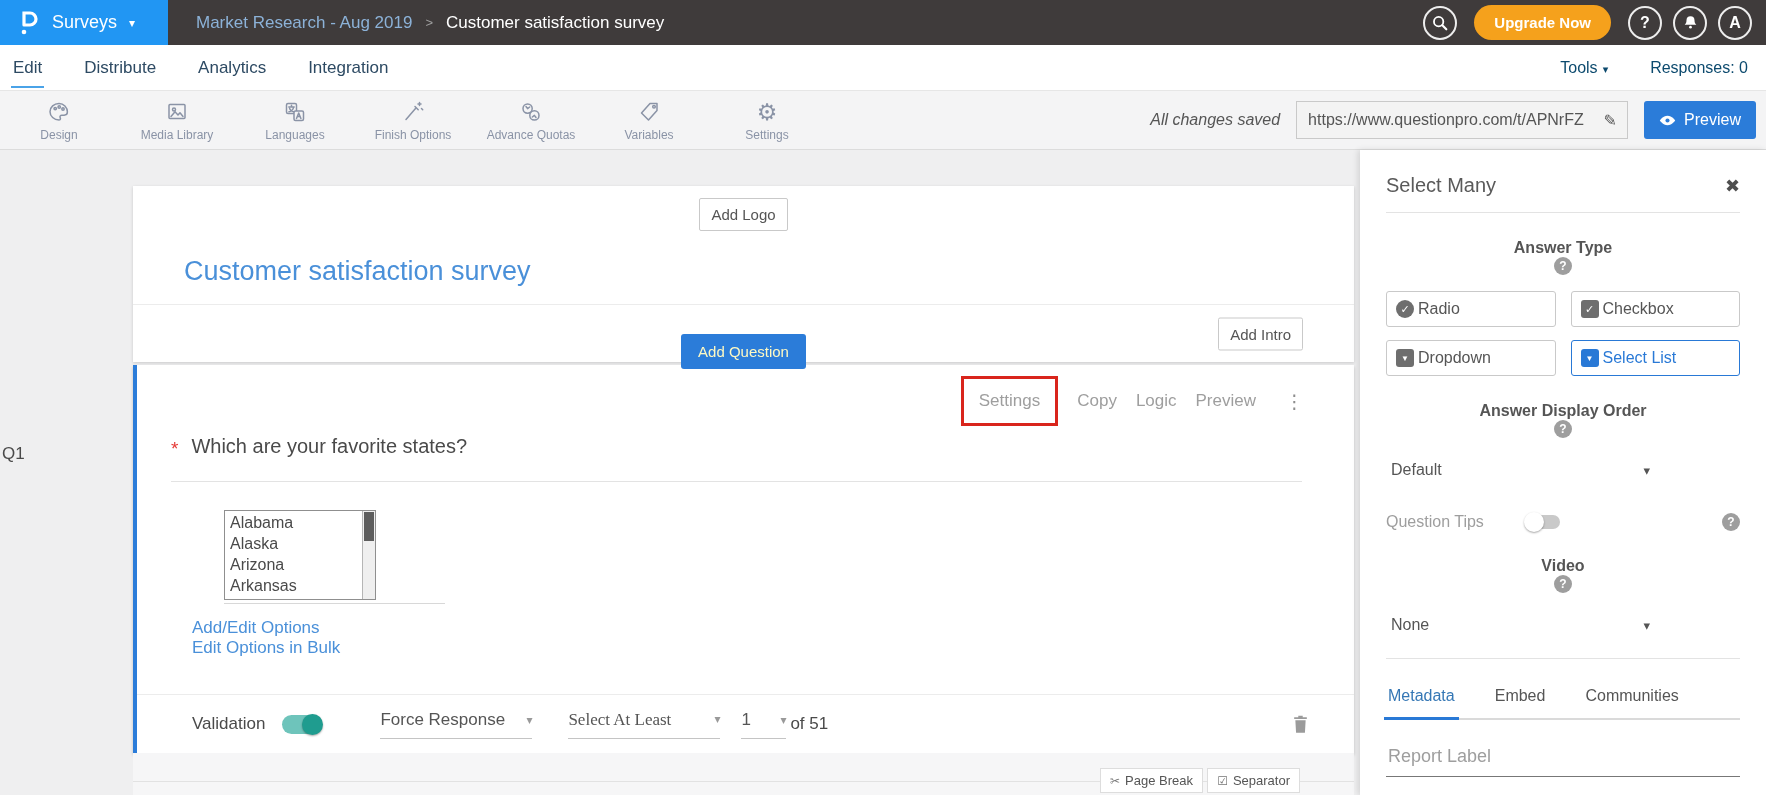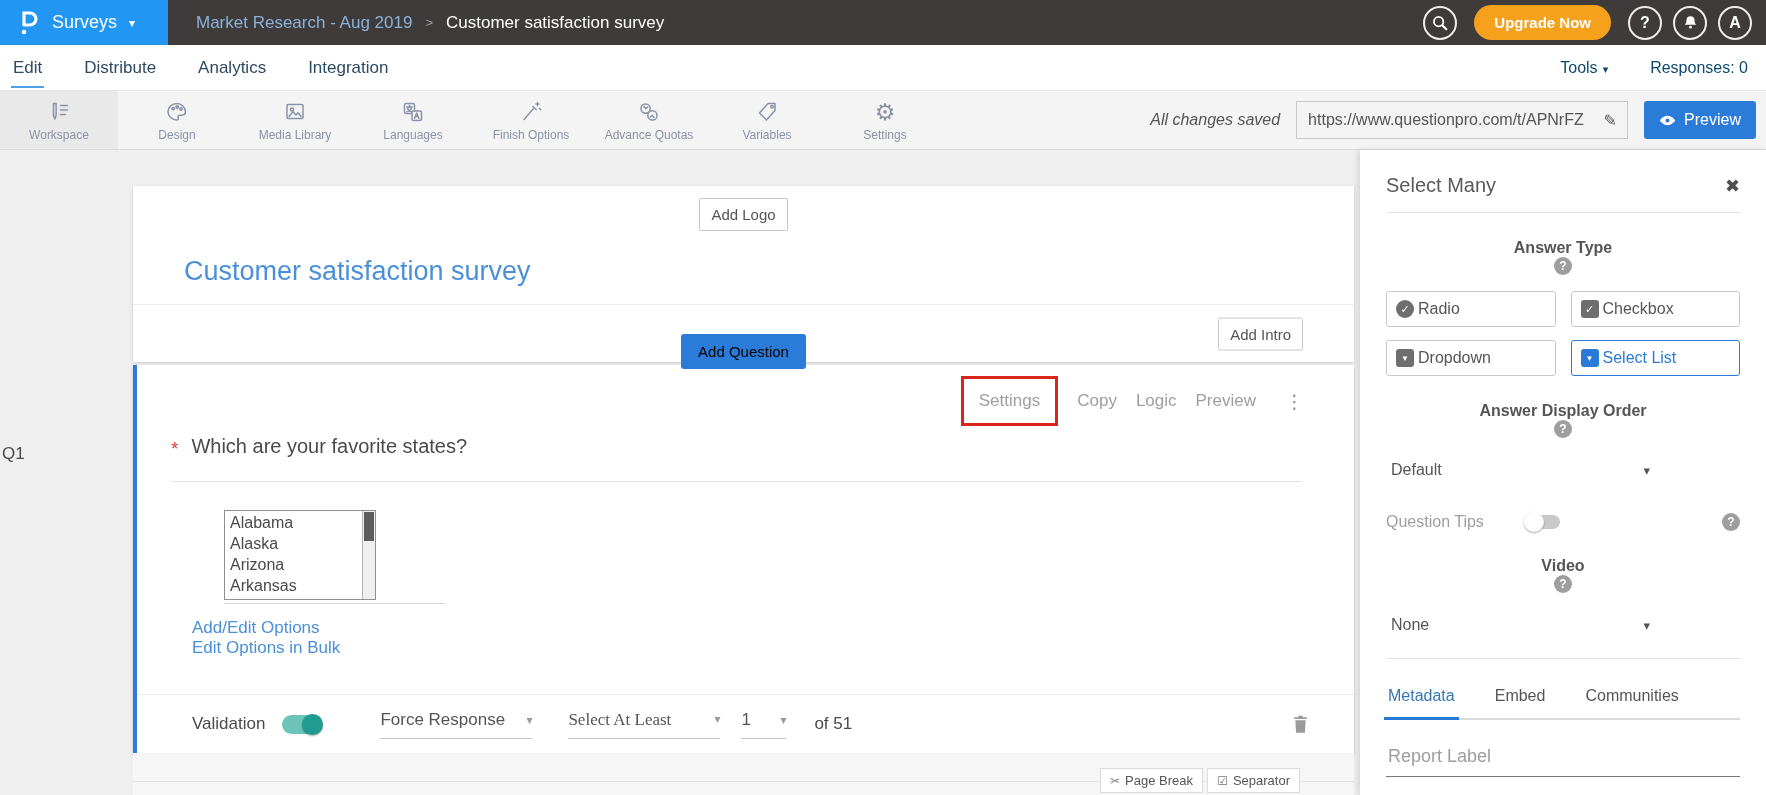--- a/index.html
+++ b/index.html
@@ -46,21 +46,21 @@
   .main { display:flex; height:645px; }
   .content { flex:1; position:relative; overflow:hidden; }
   .q-num { position:absolute; left:2px; top:294px; font-size:17px; color:#4a4a4a; }
 
   .card1 { margin:36px 6px 0 133px; background:#fff; box-shadow:0 1px 3px rgba(0,0,0,0.16); }
   .logo-row { text-align:center; padding-top:12px; }
   .btn-light { display:inline-block; background:#fff; border:1px solid #c9c9c9; color:#555; font-size:15px; padding:7px 11px; border-radius:2px; cursor:pointer; font-family:inherit; }
   .survey-title { margin:25px 0 0 51px; font-size:27px; font-weight:normal; color:#4a90d9; cursor:text; }
   .card1-divider { border-top:1px solid #ececec; margin-top:17px; }
   .card1-actions { position:relative; height:57px; display:flex; align-items:center; justify-content:center; }
-  .btn-primary { background:#2b7cd9; color:#000000; font-size:15px; padding:9px 17px; border:none; border-radius:3px; cursor:pointer; font-family:inherit;margin-top:36px; }
+  .btn-primary { background:#2b7cd9; color:#fef9c3; font-size:15px; padding:9px 17px; border:none; border-radius:3px; cursor:pointer; font-family:inherit;margin-top:36px; }
   .add-intro { position:absolute; right:51px; top:50%; transform:translateY(-50%); }
 
   
   .card2 { margin:3px 6px 0 133px; background:#fff; border-left:4px solid #2b7cd9; box-shadow:0 2px 3px rgba(0,0,0,0.2); }
   .q-actions { display:flex; justify-content:flex-end; align-items:center; gap:19px; padding:11px 44px 0 0; color:#9e9e9e; font-size:17px; }
   .q-action { cursor:pointer; }
   .red-annot { border:3px solid #d9251c; padding:12px 15px; }
   .kebab { color:#8d8d8d; font-size:19px; cursor:pointer; padding:0 6px; margin-left:4px; }
   .q-text-row { display:flex; gap:13px; margin:9px 52px 0 34px; padding-bottom:21px; border-bottom:1px solid #e3e3e3; }
   .req { color:#e53935; font-size:19px; padding-top:3px; }
@@ -72,21 +72,21 @@
   .lb-scroll { width:13px; background:#efefef; border-left:1px solid #b5b5b5; position:relative; cursor:pointer; }
   .lb-thumb { position:absolute; top:1px; left:1px; right:1px; height:29px; background:#5d5d5d; }
   .options-links { display:flex; justify-content:space-between; margin:14px 52px 0 55px; font-size:17px;flex-direction:column; }
   .link { color:#4a90d9; cursor:pointer; }
   .validation-row { margin-top:36px; border-top:1px solid #ececec; padding:0 44px 0 55px; height:59px; display:flex; align-items:center; font-size:17px; color:#4a4a4a; }
   .dd { display:flex; align-items:center; justify-content:space-between; border-bottom:1px solid #c4c4c4; padding-bottom:8px; color:#555; cursor:pointer; }
   .dd .caret { color:#999; font-size:12px; margin-left:8px; }
   .dd-rule { width:152px; margin-left:58px; }
   .dd-cond { width:152px; margin-left:36px;font-family:Liberation Serif, serif; }
   .dd-count { width:45px; margin-left:21px; }
-  .of-label { margin-left:28px; }
+  .of-label { margin-left:4px; }
   .trash { margin-left:auto; cursor:pointer; display:flex; }
   .trash svg { fill:#9b9b9b; }
 
   
   .switch { width:40px; height:19px; border-radius:10px; position:relative; cursor:pointer; flex:0 0 auto; }
   .switch .knob { width:21px; height:21px; border-radius:50%; position:absolute; top:-1px; box-shadow:0 1px 2px rgba(0,0,0,0.35); }
   .switch.on { background:#6ec4bb; margin-left:17px; }
   .switch.on .knob { right:-1px; background:#1f9c8f; }
   .switch.off { width:34px; height:14px; background:#c9c9c9; border-radius:7px; }
   .switch.off .knob { width:20px; height:20px; top:-3px; left:-2px; background:#fff; }
@@ -183,29 +183,20 @@
     <span class="nav-tab">Analytics</span>
     <span class="nav-tab">Integration</span>
   </div>
   <div class="nav-right">
     <span><span>Tools</span><span class="caret">▾</span></span>
     <span>Responses: 0</span>
   </div>
 </div>
 
 <div class="toolbar">
-  <div class="tb-item selected">
-    <span class="tb-icon">
-      <svg width="26" height="26" viewBox="0 0 26 26">
-        <path d="M7.5 4.5 v12 l1.3 3.5 1.3-3.5 v-12 z"></path>
-        <path d="M14.5 6.5 h7 M14.5 11 h7 M14.5 15.5 h5"></path>
-      </svg>
-    </span>
-    <span class="tb-label">Workspace</span>
-  </div>
   <div class="tb-item">
     <span class="tb-icon">
       <svg width="26" height="26" viewBox="0 0 26 26">
         <path d="M13 4.5 a9 8.2 0 1 0 0 16.4 c2.1 0 1.4-1.7 1.1-2.5 -.4-1.2.3-2.2 1.7-2.2 h2.3 c2 0 3.3-1.4 3.3-3.1 C21.4 8.2 17.6 4.5 13 4.5z"></path>
         <circle cx="9.2" cy="9.6" r="1.2"></circle>
           <circle cx="13.2" cy="8" r="1.2"></circle>
           <circle cx="17" cy="10" r="1.2"></circle>
       </svg>
     </span>
     <span class="tb-label">Design</span>

